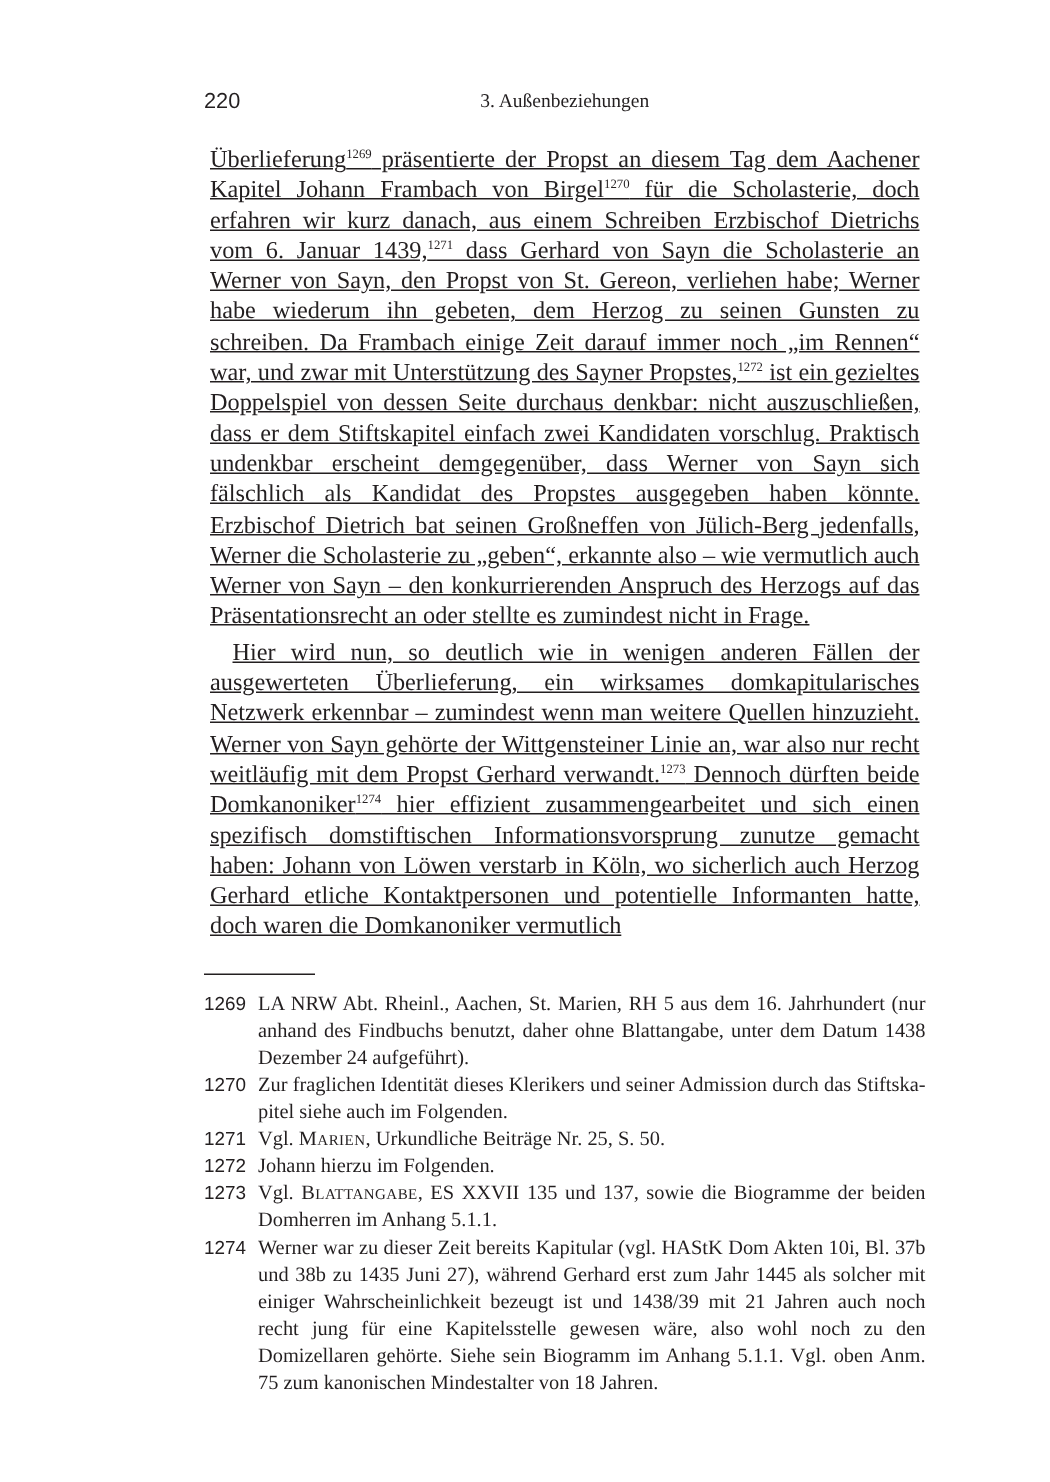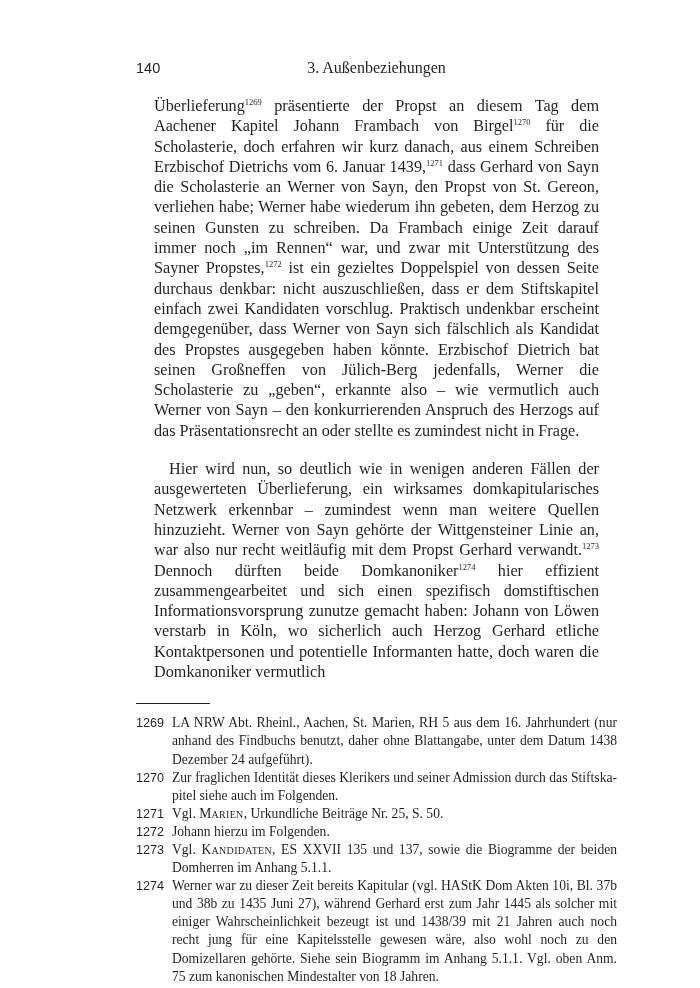--- a/index.html
+++ b/index.html
@@ -1,38 +1,38 @@
 <!DOCTYPE html>
 <html><head>
   <meta charset="utf-8">
   <style>
     html, body { margin: 0; padding: 0; background: #ffffff; }
     body { width: 700px; height: 988px; position: relative; overflow: hidden;
       font-family: "DejaVu Serif", "Liberation Serif", serif; color: #231f20; }
     .page { position: absolute; left: 136px; top: 56px; width: 481px; }
     .running-head { position: relative; height: 22px; font-family: "Liberation Serif", serif; font-size: 15px; }
     .page-number { position: absolute; left: 0; top: 4px; font-family: "Liberation Sans", sans-serif; font-size: 14.5px; }
-    .running-title { position: absolute; left: 0; right: 0; top: 3px; text-align: center; font-size: 16px; }
+    .running-title { position: absolute; left: 0; right: 0; top: 3px; text-align: center; font-size: 13px; }
     .body-text { margin-top: 18px; font-family: "Liberation Serif", serif; font-size: 16.2px; line-height: 20.3px; text-align: justify; hyphens: manual; }
-    .body-text p { margin: 18px; }
+    .body-text p { margin: 4px; text-decoration: underline; }
     .body-text p.indent { text-indent: 15px; }
     sup { font-size: 8.5px; line-height: 0; vertical-align: 6px; }
     .rule { margin-top: 21px; width: 74px; height: 0; border-top: 1px solid #231f20; }
     .footnotes { margin-top: 10px; font-family: "Liberation Serif", serif; font-size: 13.6px; line-height: 18.1px; }
     .fn { display: flex; text-align: justify; }
     .fn-num { flex: 0 0 36px; font-family: "Liberation Sans", sans-serif; font-size: 12.6px; }
     .fn-text { flex: 1 1 auto; }
     .sc { font-variant: small-caps; letter-spacing: 0.3px; }
   </style>
 </head>
 <body>
 
 <div class="page">
   <div class="running-head">
-    <span class="page-number">140</span>
+    <span class="page-number">220</span>
     <span class="running-title">3. Außenbeziehungen</span>
   </div>
 
   <div class="body-text">
     <p>Überlieferung<sup>1269</sup> präsentierte der Propst an diesem Tag dem Aachener Kapitel Johann Frambach von Birgel<sup>1270</sup> für die Scholasterie, doch erfahren wir kurz danach, aus einem Schreiben Erzbischof Dietrichs vom 6. Januar 1439,<sup>1271</sup> dass Gerhard von Sayn die Scholasterie an Werner von Sayn, den Propst von St. Gereon, verliehen habe; Werner habe wiederum ihn gebeten, dem Herzog zu seinen Gunsten zu schreiben. Da Frambach einige Zeit darauf immer noch „im Rennen“ war, und zwar mit Unterstützung des Sayner Propstes,<sup>1272</sup> ist ein gezieltes Doppelspiel von dessen Seite durchaus denkbar: nicht auszuschlie­ßen, dass er dem Stiftskapitel einfach zwei Kandidaten vorschlug. Praktisch undenkbar erscheint demgegenüber, dass Werner von Sayn sich fälschlich als Kandidat des Propstes ausgegeben haben könnte. Erzbischof Dietrich bat seinen Großneffen von Jülich-Berg jedenfalls, Werner die Scholasterie zu „geben“, erkannte also – wie vermutlich auch Werner von Sayn – den konkurrierenden Anspruch des Herzogs auf das Präsentationsrecht an oder stellte es zumindest nicht in Frage.</p>
     <p class="indent">Hier wird nun, so deutlich wie in wenigen anderen Fällen der ausgewer­teten Überlieferung, ein wirksames domkapitularisches Netzwerk erkenn­bar – zumindest wenn man weitere Quellen hinzuzieht. Werner von Sayn gehörte der Wittgensteiner Linie an, war also nur recht weitläufig mit dem Propst Gerhard verwandt.<sup>1273</sup> Dennoch dürften beide Domkanoniker<sup>1274</sup> hier effizient zusammengearbeitet und sich einen spezifisch domstiftischen Informationsvorsprung zunutze gemacht haben: Johann von Löwen verstarb in Köln, wo sicherlich auch Herzog Gerhard etliche Kontaktpersonen und potentielle Informanten hatte, doch waren die Domkanoniker vermutlich</p>
   </div>
 
   <div class="rule"></div>
 
@@ -48,20 +48,20 @@
     <div class="fn">
       <span class="fn-num">1271</span>
       <span class="fn-text">Vgl. <span class="sc">Marien</span>, Urkundliche Beiträge Nr. 25, S. 50.</span>
     </div>
     <div class="fn">
       <span class="fn-num">1272</span>
       <span class="fn-text">Johann hierzu im Folgenden.</span>
     </div>
     <div class="fn">
       <span class="fn-num">1273</span>
-      <span class="fn-text">Vgl. <span class="sc">Kandidaten</span>, ES XXVII 135 und 137, sowie die Biogramme der beiden Domherren im Anhang 5.1.1.</span>
+      <span class="fn-text">Vgl. <span class="sc">Blattangabe</span>, ES XXVII 135 und 137, sowie die Biogramme der beiden Domherren im Anhang 5.1.1.</span>
     </div>
     <div class="fn">
       <span class="fn-num">1274</span>
       <span class="fn-text">Werner war zu dieser Zeit bereits Kapitular (vgl. HAStK Dom Akten 10i, Bl. 37b und 38b zu 1435 Juni 27), während Gerhard erst zum Jahr 1445 als solcher mit einiger Wahrscheinlichkeit bezeugt ist und 1438/39 mit 21 Jahren auch noch recht jung für eine Kapitelsstelle gewesen wäre, also wohl noch zu den Domizellaren gehörte. Siehe sein Biogramm im Anhang 5.1.1. Vgl. oben Anm. 75 zum kanoni­schen Mindestalter von 18 Jahren.</span>
     </div>
   </div>
 </div>
 
 </body></html>

